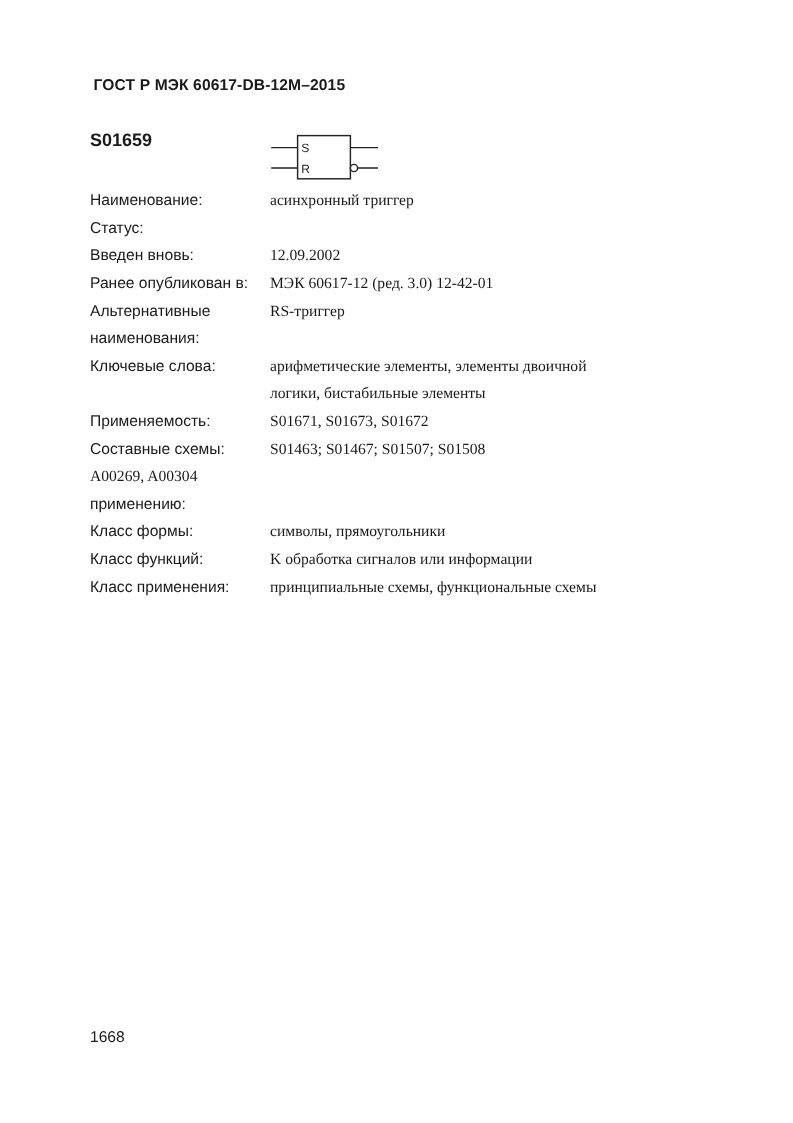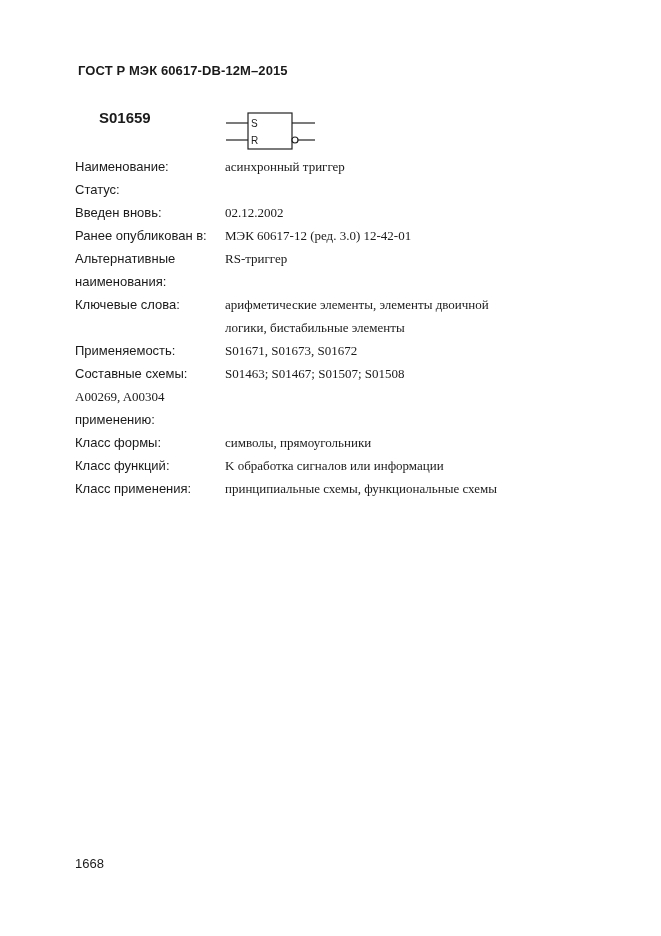--- a/index.html
+++ b/index.html
@@ -1,19 +1,19 @@
 <!DOCTYPE html>
 <html><head>
 <meta charset="utf-8">
 <style>
   html, body { margin: 0; padding: 0; background: #ffffff; }
   body { width: 661px; height: 936px; position: relative; overflow: hidden;
          font-family: "Liberation Sans", sans-serif; color: #1a1a1a; }
   .header { position: absolute; left: 78px; top: 63px; font-size: 13px; font-weight: bold; letter-spacing: 0.1px; text-align: right; }
-  .code { position: absolute; left: 75px; top: 109px; font-size: 15px; font-weight: bold; margin-left: 24px; }
+  .code { position: absolute; left: 75px; top: 109px; font-size: 15px; font-weight: bold; }
   .symbol { position: absolute; left: 222px; top: 108px; width: 100px; height: 46px; }
   .rows { position: absolute; left: 75px; top: 155px; width: 520px; }
   .row { display: flex; font-size: 13px; line-height: 23px; }
   .lbl { width: 150px; flex: 0 0 150px; }
   .val { flex: 1; font-family: Liberation Serif, serif; }
   .page-num { position: absolute; left: 75px; top: 856px; font-size: 13px; }
 </style>
 </head>
 <body>
 
@@ -35,21 +35,21 @@
 <div class="rows" id="rows">
     <div class="row">
       <div class="lbl">Наименование:</div>
       <div class="val">асинхронный триггер</div>
     </div>
     <div class="row">
       <div class="lbl">Статус:</div>
     </div>
     <div class="row">
       <div class="lbl">Введен вновь:</div>
-      <div class="val">02.12.2002</div>
+      <div class="val">12.09.2002</div>
     </div>
     <div class="row">
       <div class="lbl">Ранее опубликован в:</div>
       <div class="val">МЭК 60617-12 (ред. 3.0) 12-42-01</div>
     </div>
     <div class="row">
       <div class="lbl">Альтернативные</div>
       <div class="val">RS-триггер</div>
     </div>
     <div class="row">

